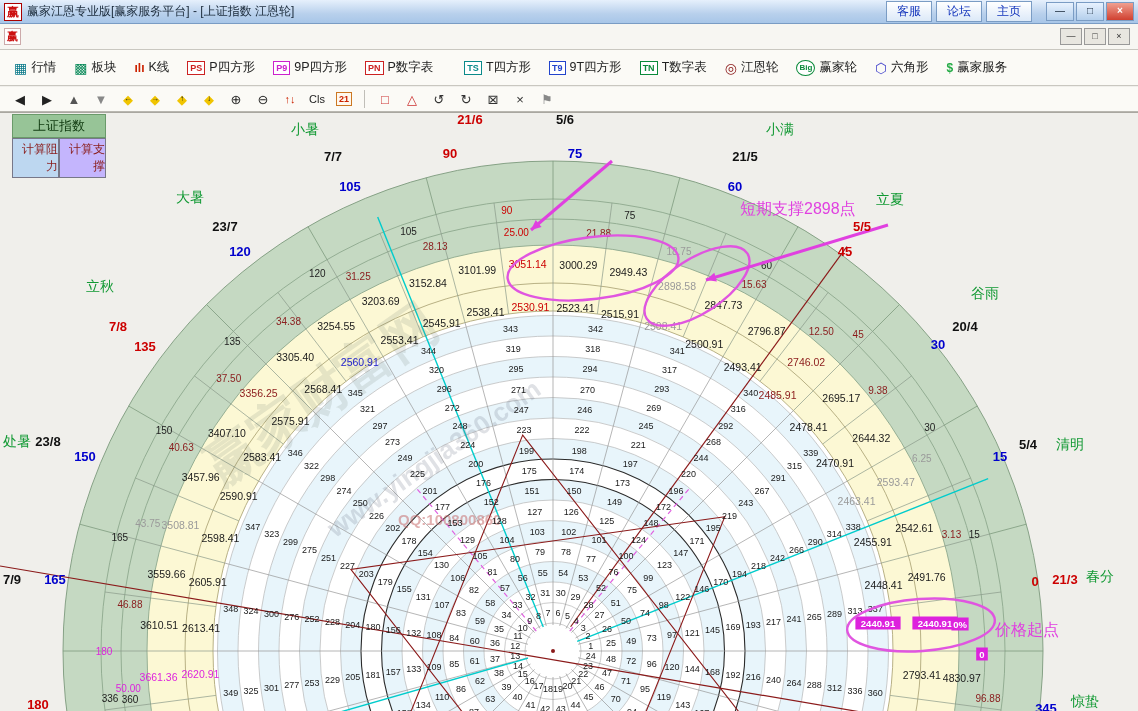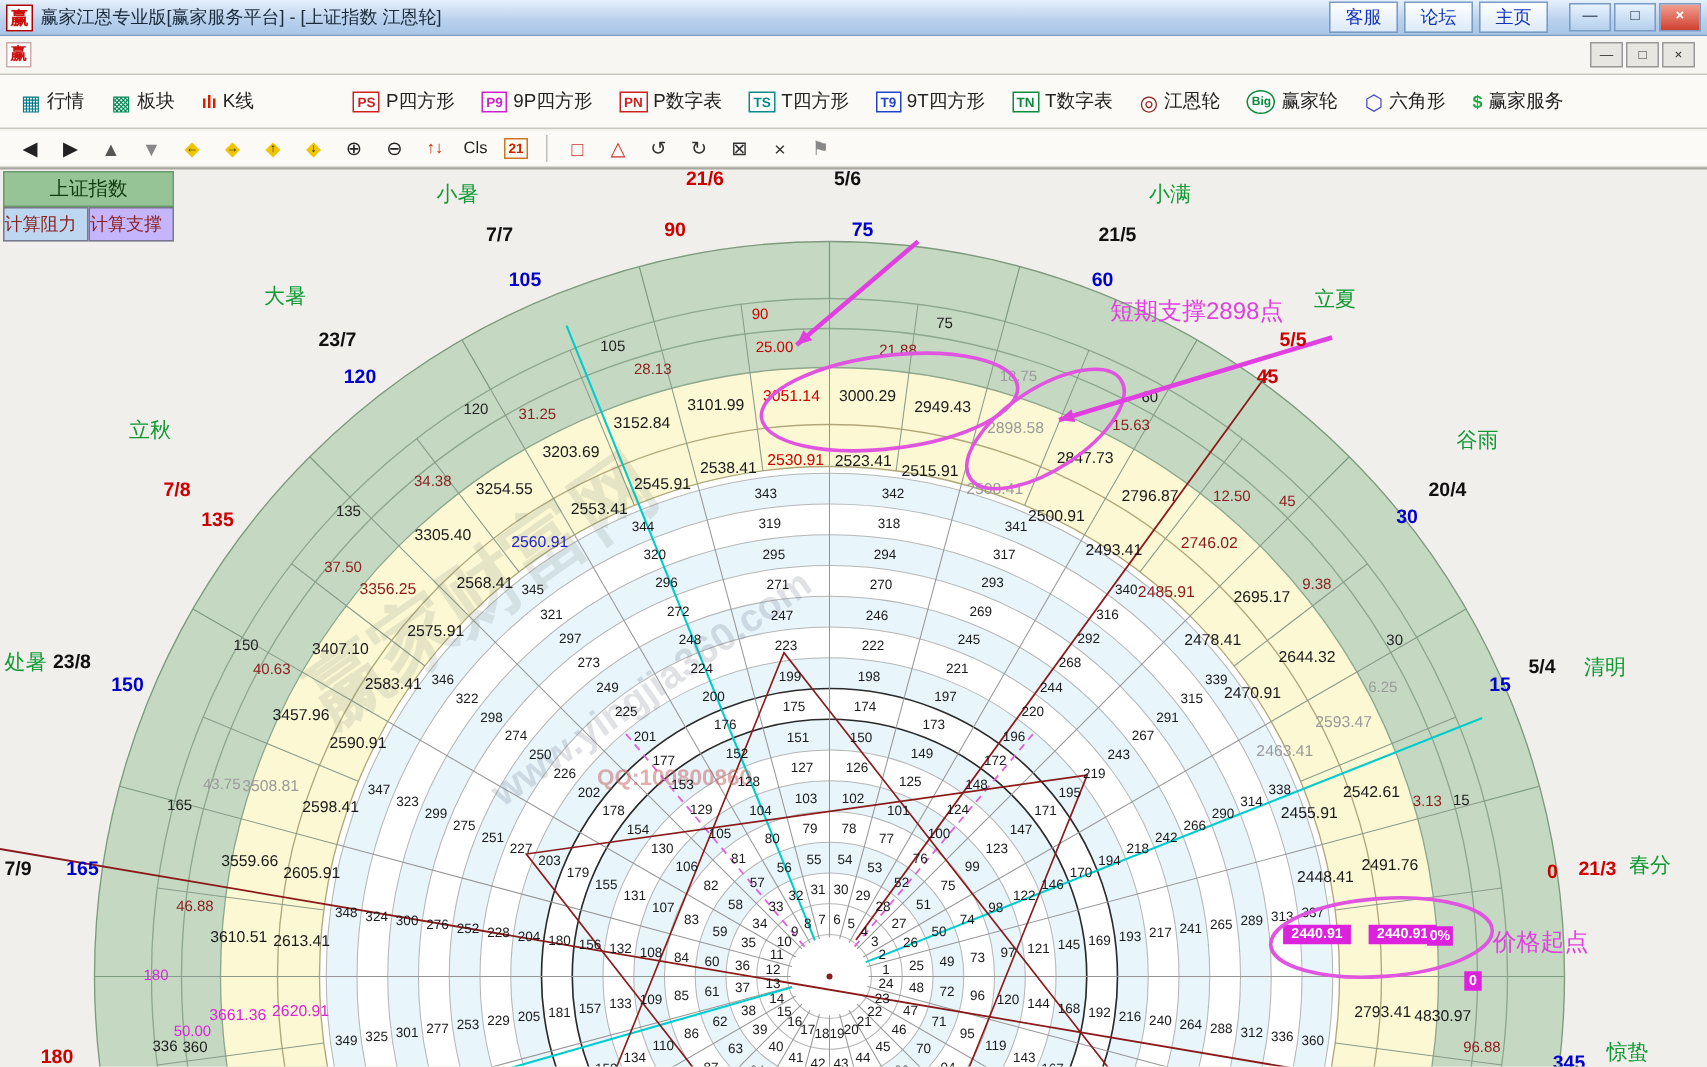--- a/index.html
+++ b/index.html
@@ -22,25 +22,25 @@
   .tool-glyph{font-size:14px;line-height:14px}
   .tool-box{font-size:9px;font-weight:bold;border:1px solid currentColor;padding:0 2px;line-height:12px;background:#fff}
   .tool-box.round{border-radius:50%;font-size:8px;padding:1px 2px}
   .toolbar2{position:absolute;left:0;top:87px;width:1138px;height:25px;background:#fbfaf6;border-bottom:1px solid #b9b7b0;display:flex;align-items:center;box-sizing:border-box;padding:0 8px;gap:3px}
   .draw-item{width:22px;height:19px;display:flex;align-items:center;justify-content:center;font-size:13px;cursor:pointer;border:1px solid transparent;position:relative}
   .draw-item .overlay{position:absolute;font-size:8px;color:#222;left:50%;top:50%;transform:translate(-50%,-54%)}
   .draw-item.textg{font-size:11px;color:#222}
   .draw-item.boxed span.g{border:1px solid #cc7722;font-size:9px;font-weight:bold;padding:0 2px;color:#cc2200;background:#fff8ee;line-height:12px}
   .draw-sep{width:1px;height:18px;background:#c0beb8;margin:0 5px}
   .canvas-wrap{position:absolute;left:0;top:112px;width:1138px;height:599px;background:#f0efeb;border-top:1px solid #a9a7a0}
-  .side-panel{position:absolute;left:2px;top:114px;width:114px;z-index:5;font-size:12px}
+  .side-panel{position:absolute;left:12px;top:114px;width:94px;z-index:5;font-size:12px}
   .sp-header{background:#97c497;border:1px solid #6a9a6a;color:#103a10;text-align:center;padding:2px 0;font-size:13px}
   .sp-row{background:#bdd7f0;border:1px solid #8aa8c8;border-top:none;color:#c22222;padding:2px 2px;white-space:nowrap;overflow:hidden}
   .sp-btns{display:flex}
-  .sp-btn{flex:1;border:1px solid #778;background:#bdd7f0;color:#8b2020;font-size:12px;padding:2px 0;text-align:left;cursor:pointer}
+  .sp-btn{flex:1;border:1px solid #778;background:#bdd7f0;color:#8b2020;font-size:12px;padding:2px 0;text-align:right;cursor:pointer}
   .sp-btn.green{background:#c4b5fd}
   svg text{font-family:"Liberation Sans","DejaVu Sans",sans-serif}
 </style>
 </head>
 <body>
 
 <div class="titlebar">
   <div class="app-icon">赢</div>
   <div class="title-text">赢家江恩专业版[赢家服务平台] - [上证指数 江恩轮]</div>
   <div class="tb-links">
@@ -71,33 +71,33 @@
     </div>
     <div class="tool-item">
       <span class="tool-glyph" style="color: rgb(10, 138, 90);">▩</span>
       <span>板块</span>
     </div>
     <div class="tool-item">
       <span class="tool-glyph" style="font-weight: bold; font-size: 12px; color: rgb(204, 34, 0);">ılı</span>
       <span>K线</span>
     </div>
     <div class="tool-item">
-      <span class="tool-box" style="color: rgb(204, 34, 34); margin-left: 48px;">PS</span>
+      <span class="tool-box" style="color: rgb(204, 34, 34);">PS</span>
       <span>P四方形</span>
     </div>
     <div class="tool-item">
       <span class="tool-box" style="color: rgb(204, 34, 204);">P9</span>
       <span>9P四方形</span>
     </div>
     <div class="tool-item">
       <span class="tool-box" style="color: rgb(204, 34, 34);">PN</span>
       <span>P数字表</span>
     </div>
     <div class="tool-item">
-      <span class="tool-box" style="color: rgb(10, 138, 138);">TS</span>
+      <span class="tool-box" style="color: rgb(10, 138, 138); margin-left: 13px;">TS</span>
       <span>T四方形</span>
     </div>
     <div class="tool-item">
       <span class="tool-box" style="color: rgb(34, 68, 204);">T9</span>
       <span>9T四方形</span>
     </div>
     <div class="tool-item">
       <span class="tool-box" style="color: rgb(10, 138, 58);">TN</span>
       <span>T数字表</span>
     </div>

